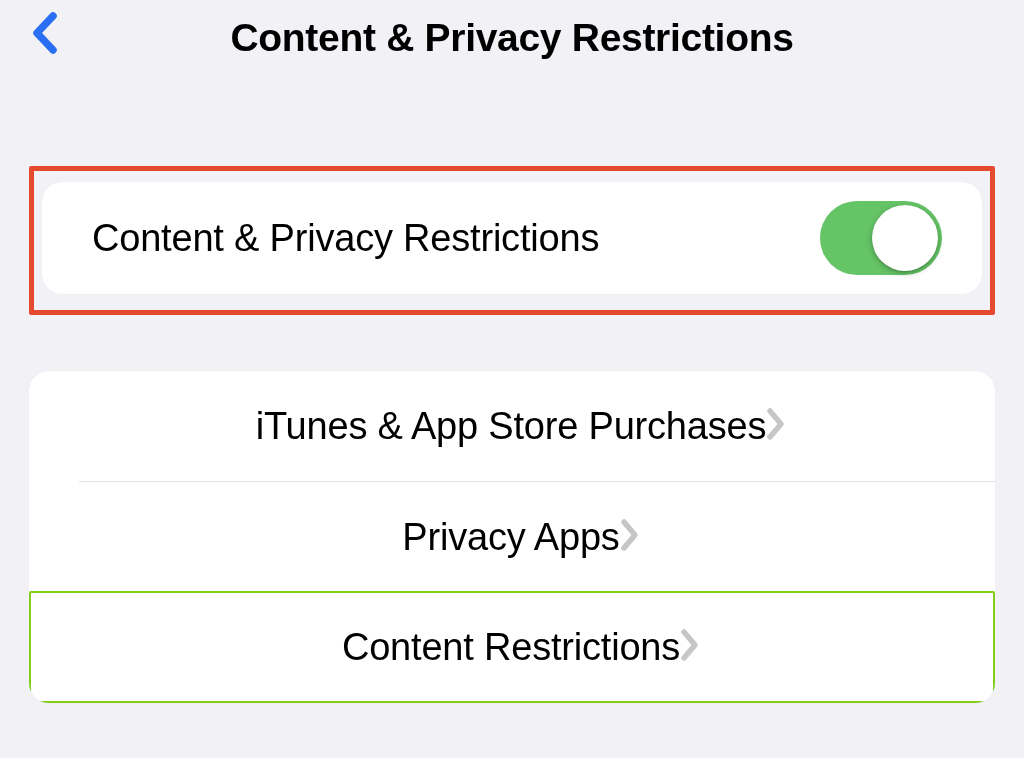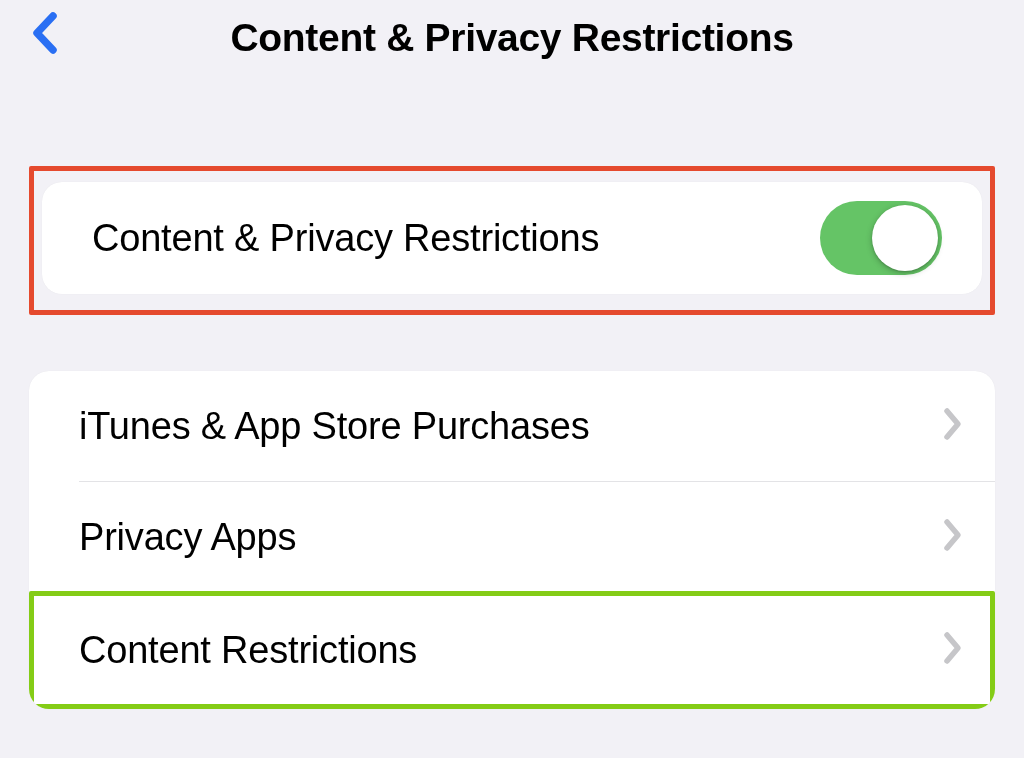--- a/index.html
+++ b/index.html
@@ -88,33 +88,34 @@
     .group2 {
       margin-top: 56px;
       border-radius: 20px;
       background: #fff;
       overflow: hidden;
       box-shadow: 0 0 1px rgba(0,0,0,0.08);
     }
     .group2 .row {
       min-height: 110px;
       padding: 0 32px 0 50px;
+      justify-content: center;
     }
     .divider-wrap {
       padding-left: 50px;
     }
     .divider {
       height: 1px;
       background: #e3e3e6;
     }
     .chevron {
       flex-shrink: 0;
     }
     .highlight-row-outer {
-      border: 5px solid #84cc16;
+      border: 2px solid #84cc16;
       border-radius: 2px;
       margin: -1px 0 0 0;
     }
     .highlight-row-outer .row {
       min-height: 108px;
       padding: 0 27px 0 45px;
     }
   </style>
 </head>
 <body>

